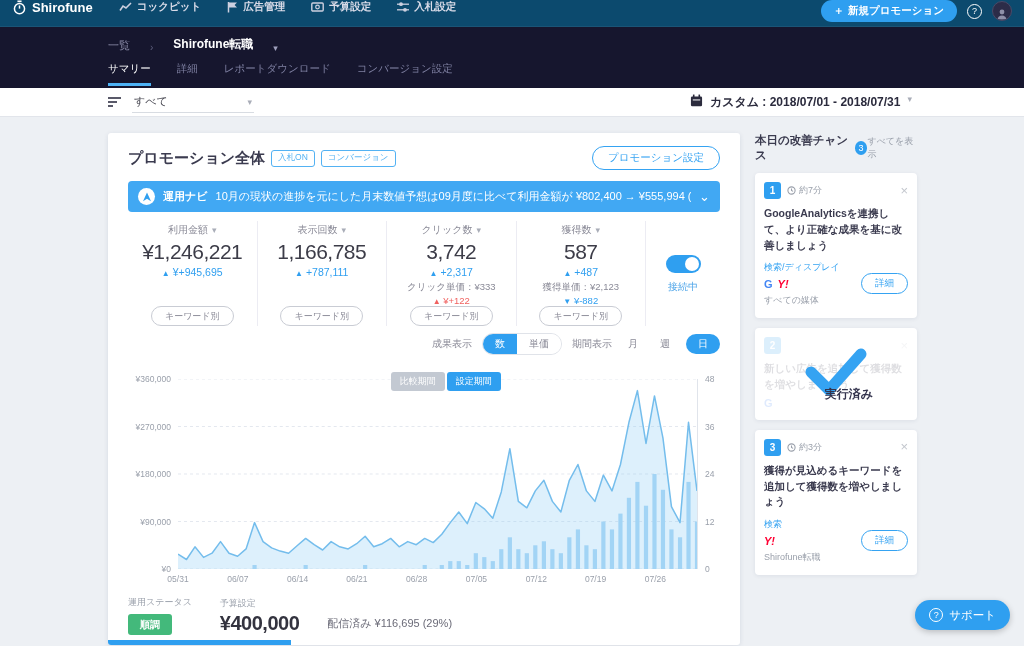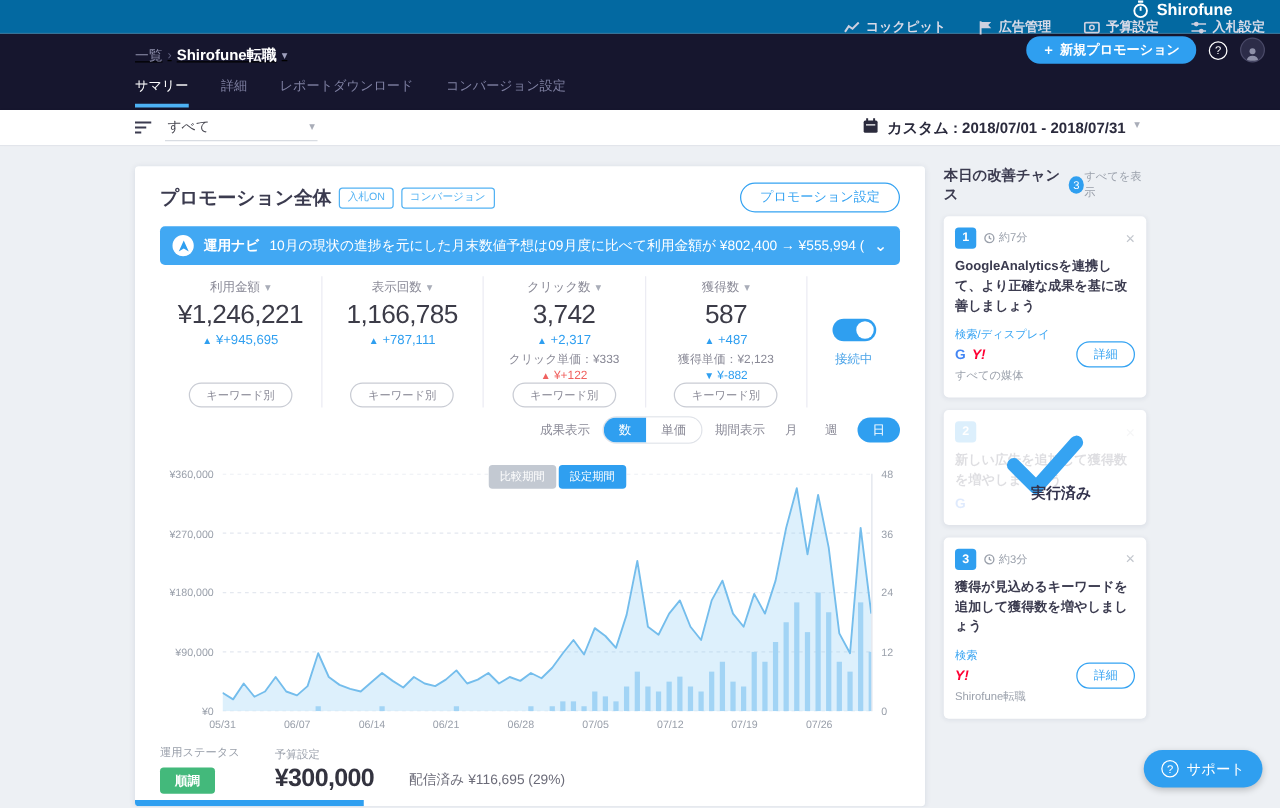--- a/index.html
+++ b/index.html
@@ -1,32 +1,32 @@
 <!DOCTYPE html>
 <html><head>
 <meta charset="utf-8">
 <style>
   * { margin:0; padding:0; box-sizing:border-box; }
   html,body { width:1024px; height:646px; overflow:hidden; }
   body { font-family:"Liberation Sans","DejaVu Sans",sans-serif; background:#edf0f4; position:relative; }
   button { font-family:inherit; cursor:pointer; }
 
   
-  .topbar { height:27px; background:#0369a1; display:flex; align-items:flex-end; padding:0 12px; border-bottom:1px solid rgba(255,255,255,.06);flex-direction:column; }
+  .topbar { height:27px; background:#0c4a6e; display:flex; align-items:flex-start; padding:0 12px; border-bottom:1px solid rgba(255,255,255,.06); }
   .logo { display:flex; align-items:center; gap:5px; color:#fff; font-weight:bold; font-size:13px; margin-right:26px; }
   .topnav { display:flex; gap:26px; flex:1; }
   .topnav-item { display:flex; align-items:center; gap:5px; color:#d9dbe8; font-size:10.5px; font-weight:bold; cursor:pointer; }
   .topbar-right { display:flex; align-items:center; gap:10px; }
   .btn-new-promo { background:#2f9ff0; color:#fff; font-size:10.5px; font-weight:bold; border:none; border-radius:12px; padding:4px 13px; display:flex; align-items:center; gap:4px; }
   .help-circle { width:15px; height:15px; border:1px solid #fff; border-radius:50%; color:#fff; font-size:9px; display:flex; align-items:center; justify-content:center; cursor:pointer; }
   .avatar { width:20px; height:20px; border-radius:50%; background:#2c2c48; border:1px solid #4a4a68; display:flex; align-items:flex-end; justify-content:center; overflow:hidden; cursor:pointer; }
 
   
   .subnav { height:61px; background:#16162e; padding:9px 0 0 108px; }
-  .breadcrumb { display:flex; align-items:center; gap:4px;text-decoration:underline; }
+  .breadcrumb { display:flex; align-items:flex-end; gap:20px; }
   .crumb-root { color:#8f90ad; font-size:11px; cursor:pointer; }
   .crumb-sep { color:#5f607e; font-size:10px; }
   .crumb-current { color:#fff; font-size:12px; font-weight:bold; cursor:pointer; }
   .crumb-dd { color:#9fa0bd; font-size:9px; }
   .tabs { display:flex; gap:26px; margin-top:9px; }
   .tab { color:#7f80a2; font-size:10.5px; padding-bottom:7px; border-bottom:3px solid transparent; cursor:pointer; }
   .tab.active { color:#fff; border-bottom-color:#4db2f5; }
 
   
   .filterbar { height:29px; background:#fff; display:flex; align-items:center; justify-content:space-between; padding:0 112px 0 108px; border-bottom:1px solid #e2e5eb; box-shadow:0 1px 3px rgba(20,40,80,.05); }
@@ -385,21 +385,21 @@
           <span class="xtick" style="left:91.8%">07/26</span>
         </div>
 
       <div class="status-row">
         <div class="status-col">
           <div class="lbl">運用ステータス</div>
           <span class="badge-status">順調</span>
         </div>
         <div class="status-col">
           <div class="lbl">予算設定</div>
-          <div class="budget-value">¥300,000</div>
+          <div class="budget-value">¥400,000</div>
         </div>
         <div class="delivered">配信済み ¥116,695 (29%)</div>
       </div>
 
       <div class="progress-bar" style="width: 29%;"></div>
     </section>
 
     <aside class="sidebar">
       <div class="sidebar-head">
         <span class="sidebar-title">本日の改善チャンス</span>

